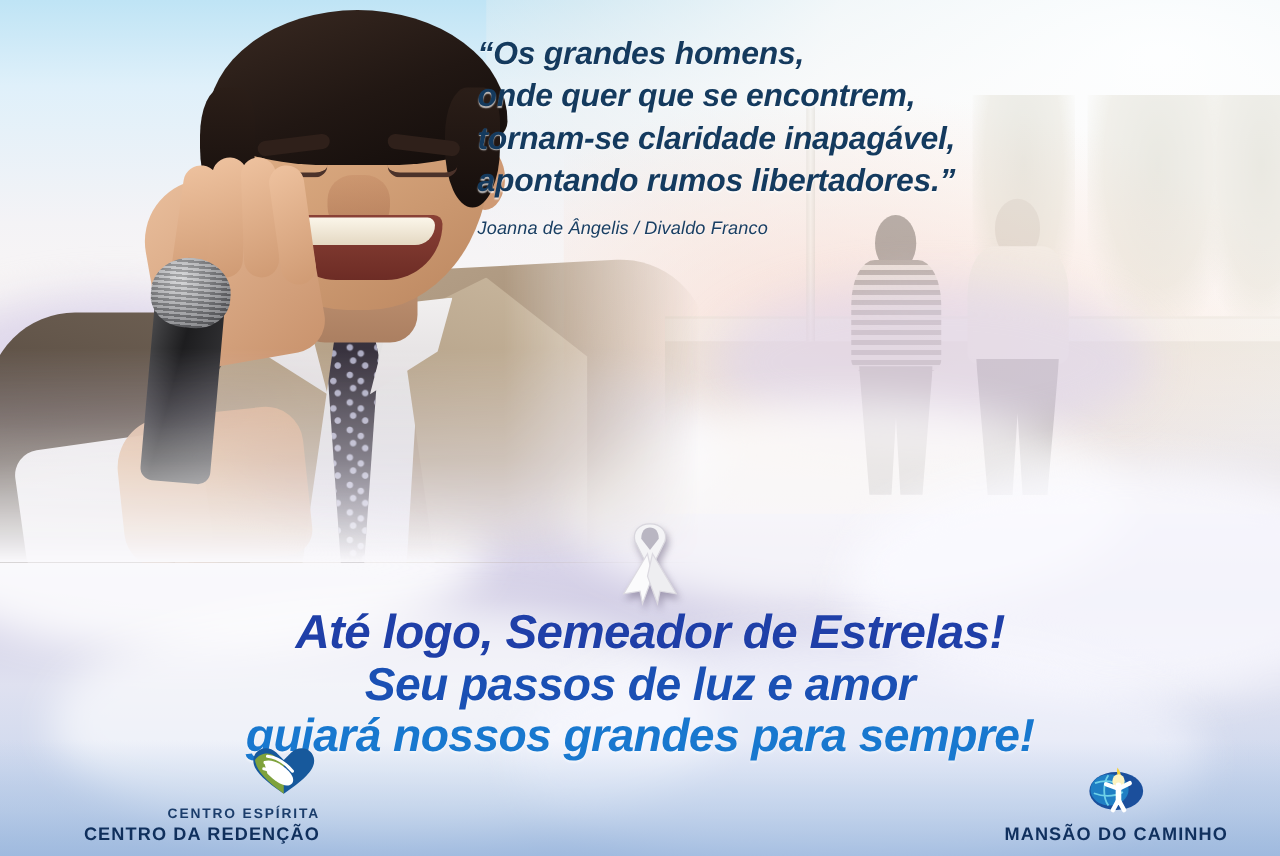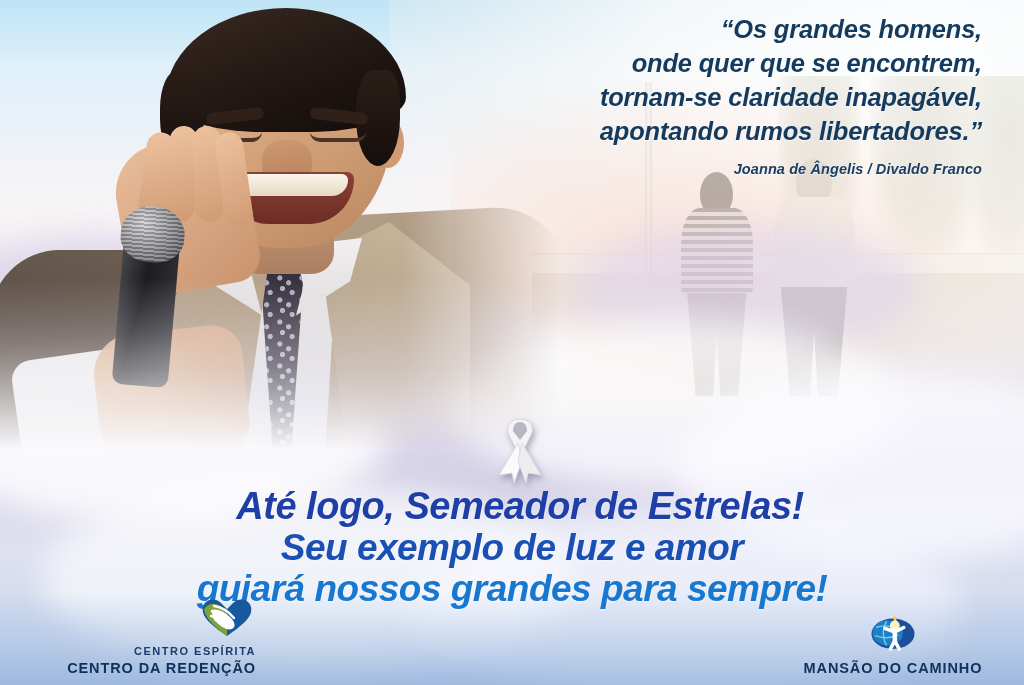--- a/index.html
+++ b/index.html
@@ -286,39 +286,39 @@
   }
   .sleeve-dark {
     position:absolute; left:-40px; top:300px; width:180px; height:180px;
     background:linear-gradient(200deg,#5c5048,#332c27);
     border-radius:60px 40px 0 0;
   }
 
   
   .quote {
     position:absolute;
-    right:42px; top:12px;
+    right:42px; top:26px;
     width:600px;
-    text-align:right;
+    text-align:left;
   }
   .quote-line {
     font-family:"Liberation Sans", sans-serif;
     font-style:italic;
     font-weight:bold;
     font-size:25.5px;
     line-height:34px;
     letter-spacing:-0.2px;
     color:#143a5e;
     white-space:nowrap;
     text-shadow:0 1px 1px rgba(255,255,255,0.7);
   }
   .quote-attrib {
     margin-top:13px;
     font-style:italic;
-    font-weight:bold;
+    font-weight:normal;
     font-size:14.5px;
     letter-spacing:0.1px;
     color:#1a3f63;
     text-shadow:0 1px 1px rgba(255,255,255,0.7);
   }
 
   
   .ribbon {
     position:absolute;
     left:489px; top:413px;
@@ -459,21 +459,21 @@
     <svg viewBox="0 0 62 76" width="62" height="76" aria-hidden="true">
       <path d="M31 6 C22 6 17 12 19 20 L31 44 L43 20 C45 12 40 6 31 6 Z" fill="#f4f4f6" stroke="#d8d6dd" stroke-width="1"></path>
       <path d="M24 18 C24 12 27 9 31 9 C35 9 38 12 38 18 L31 27 Z" fill="#b9b6c2"></path>
       <path d="M29 30 L10 62 L23 60 L25 70 L33 48 Z" fill="#fbfbfc" stroke="#dcdae1" stroke-width="1"></path>
       <path d="M33 30 L52 62 L39 60 L37 70 L29 48 Z" fill="#eeeef1" stroke="#dcdae1" stroke-width="1"></path>
     </svg>
   </div>
 
   <div class="message">
     <div class="msg-line msg-1">Até logo, Semeador de Estrelas!</div>
-    <div class="msg-line msg-2">Seu exemplo de luz e amor</div>
+    <div class="msg-line msg-2">Seu passos de luz e amor</div>
     <div class="msg-line msg-3">guiará nossos grandes para sempre!</div>
   </div>
 
   <div class="logo-left">
     <span class="logo-mark">
       <svg viewBox="0 0 58 42" width="58" height="42" aria-hidden="true">
         <path d="M29 40 C10 27 3 19 5 11 C7 3 17 1 23 7 L29 13 L35 7 C41 1 51 3 53 11 C55 19 48 27 29 40 Z" fill="#17599c"></path>
         <path d="M29 40 C14 29 7 21 6 13 C10 7 18 6 23 11 L29 17 Z" fill="#7fa23c"></path>
         <path d="M13 14 C20 12 27 16 33 22 C37 26 38 31 34 33 C29 35 22 30 16 24 Z" fill="#ffffff"></path>
         <path d="M16 10 C24 11 31 16 36 22" stroke="#ffffff" stroke-width="2.4" fill="none" stroke-linecap="round"></path>

